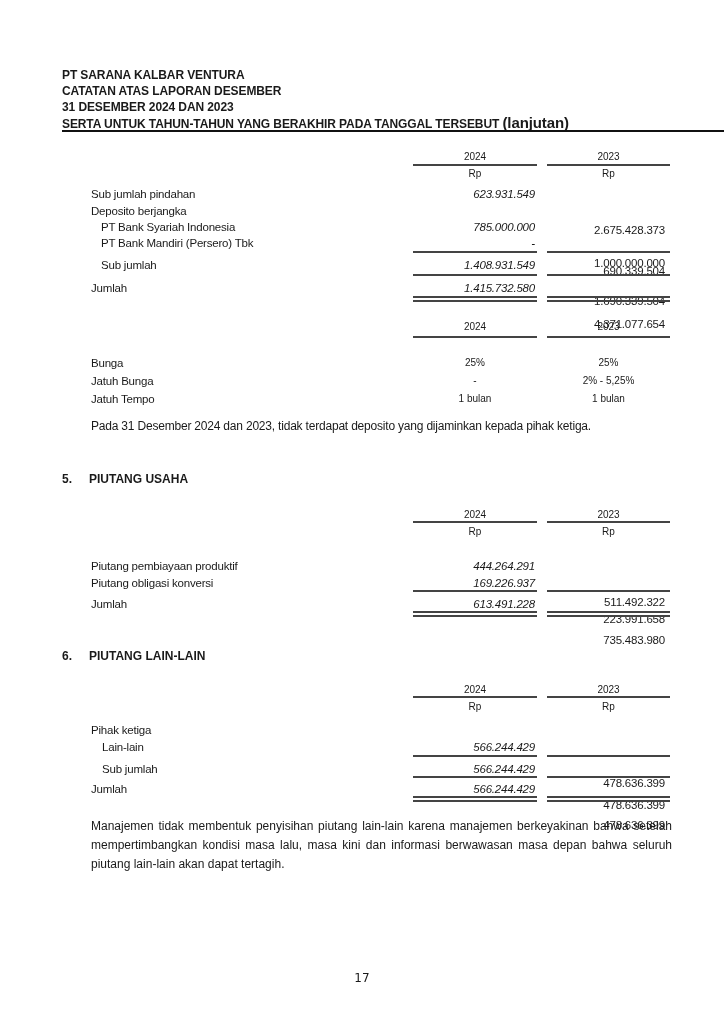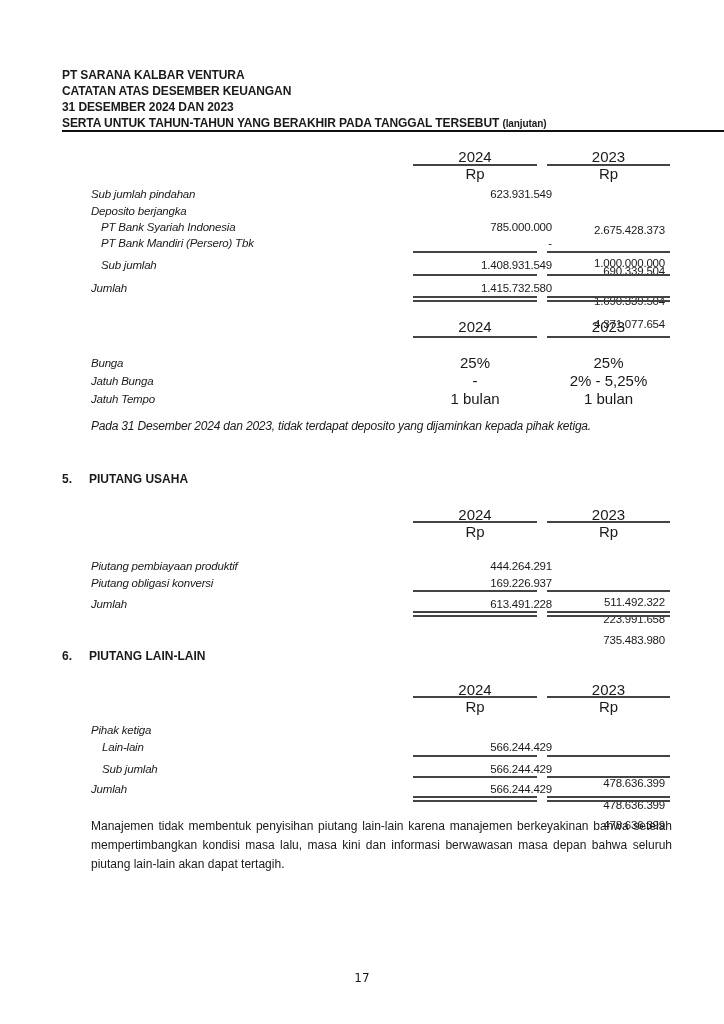--- a/index.html
+++ b/index.html
@@ -1,42 +1,42 @@
 <!DOCTYPE html>
 <html><head>
 <meta charset="utf-8">
 <style>
   html, body { margin: 0; padding: 0; background: #ffffff; }
   body { width: 724px; height: 1024px; position: relative; overflow: hidden;
          font-family: "Liberation Sans", sans-serif; color: #1a1a1a; }
   .abs { position: absolute; }
   .hdr { left: 62px; font-weight: bold; font-size: 12px; line-height: 14px; letter-spacing: -0.1px; }
   .hdr-rule { left: 62px; width: 662px; top: 130px; height: 2px; background: #111; }
-  .lbl { font-size: 11.5px; line-height: 14px; letter-spacing: -0.2px; white-space: nowrap; font-style: italic; }
+  .lbl { font-size: 11.5px; line-height: 14px; letter-spacing: -0.2px; white-space: nowrap; }
   .num { font-size: 11.5px; line-height: 14px; text-align: right; white-space: nowrap; letter-spacing: -0.2px; }
-  .ctr { font-size: 15px; line-height: 14px; text-align: center; white-space: nowrap; }
+  .ctr { font-size: 10px; line-height: 14px; text-align: center; white-space: nowrap; }
   .c1 { left: 413px; width: 124px; }
   .c2 { left: 547px; width: 123px; }
-  .n1 { left: 433px; width: 119px; }
+  .n1 { left: 416px; width: 119px; font-style: italic; }
   .n2 { left: 547px; width: 118px; margin-top: 36px; }
   .line { height: 2px; background: #444; }
   .dline { height: 2px; border-top: 2px solid #444; border-bottom: 2px solid #444; background: transparent; }
   .sec { font-weight: bold; font-size: 12px; line-height: 14px; }
   .para { left: 91px; width: 581px; font-size: 12px; line-height: 19px; text-align: justify; }
   .page-no { left: 0; width: 724px; text-align: center; top: 971px; font-size: 12px; font-family: "DejaVu Sans", sans-serif; }
 </style>
 </head>
 <body>
 
 <div class="abs hdr" style="top:68px">PT SARANA KALBAR VENTURA</div>
-<div class="abs hdr" style="top:84px">CATATAN ATAS DESEMBER KEUANGAN</div>
+<div class="abs hdr" style="top:84px">CATATAN ATAS LAPORAN DESEMBER</div>
 <div class="abs hdr" style="top:100px">31 DESEMBER 2024 DAN 2023</div>
 <div class="abs hdr" style="top:116px">
   <span>SERTA UNTUK TAHUN-TAHUN YANG BERAKHIR PADA TANGGAL TERSEBUT</span>
-  <span style="font-size:10px">(lanjutan)</span>
+  <span style="font-size:15px">(lanjutan)</span>
 </div>
 <div class="abs hdr-rule"></div>
 
 <div>
   <div class="abs ctr c1" style="top:150px">2024</div>
   <div class="abs ctr c2" style="top:150px">2023</div>
   <div class="abs line c1" style="top:164px"></div>
   <div class="abs line c2" style="top:164px"></div>
   <div class="abs ctr c1" style="top:167px">Rp</div>
   <div class="abs ctr c2" style="top:167px">Rp</div>

